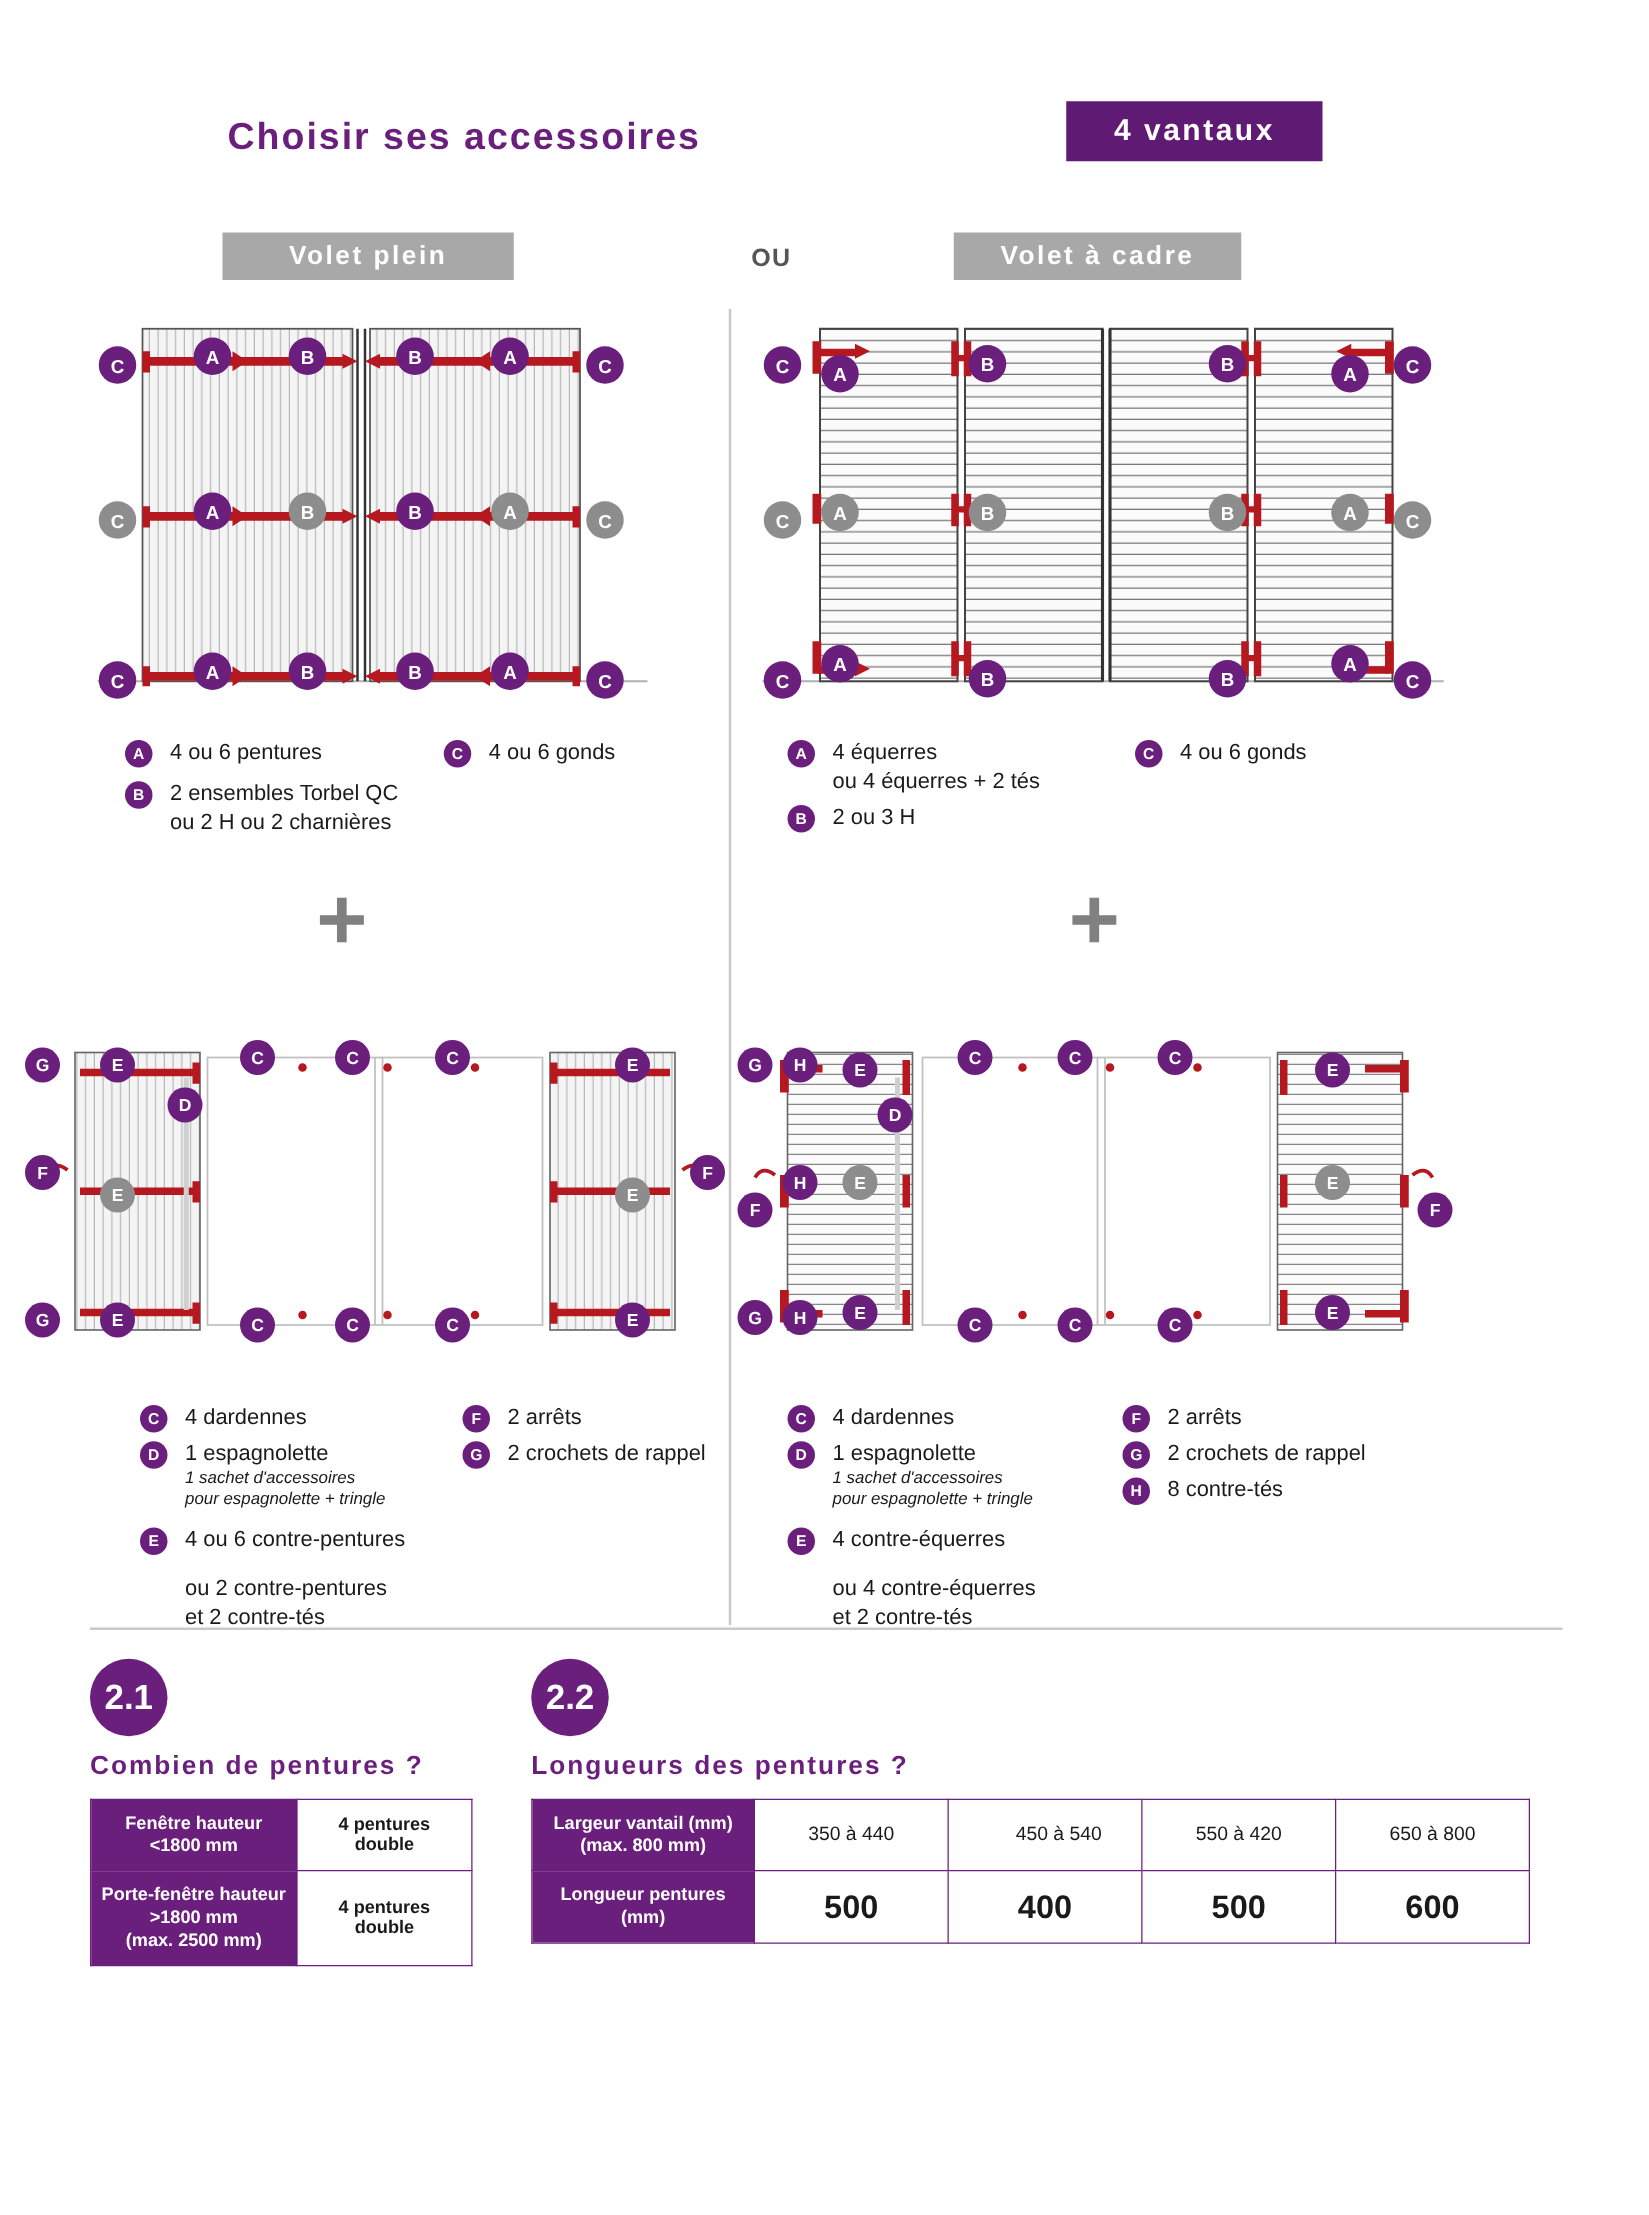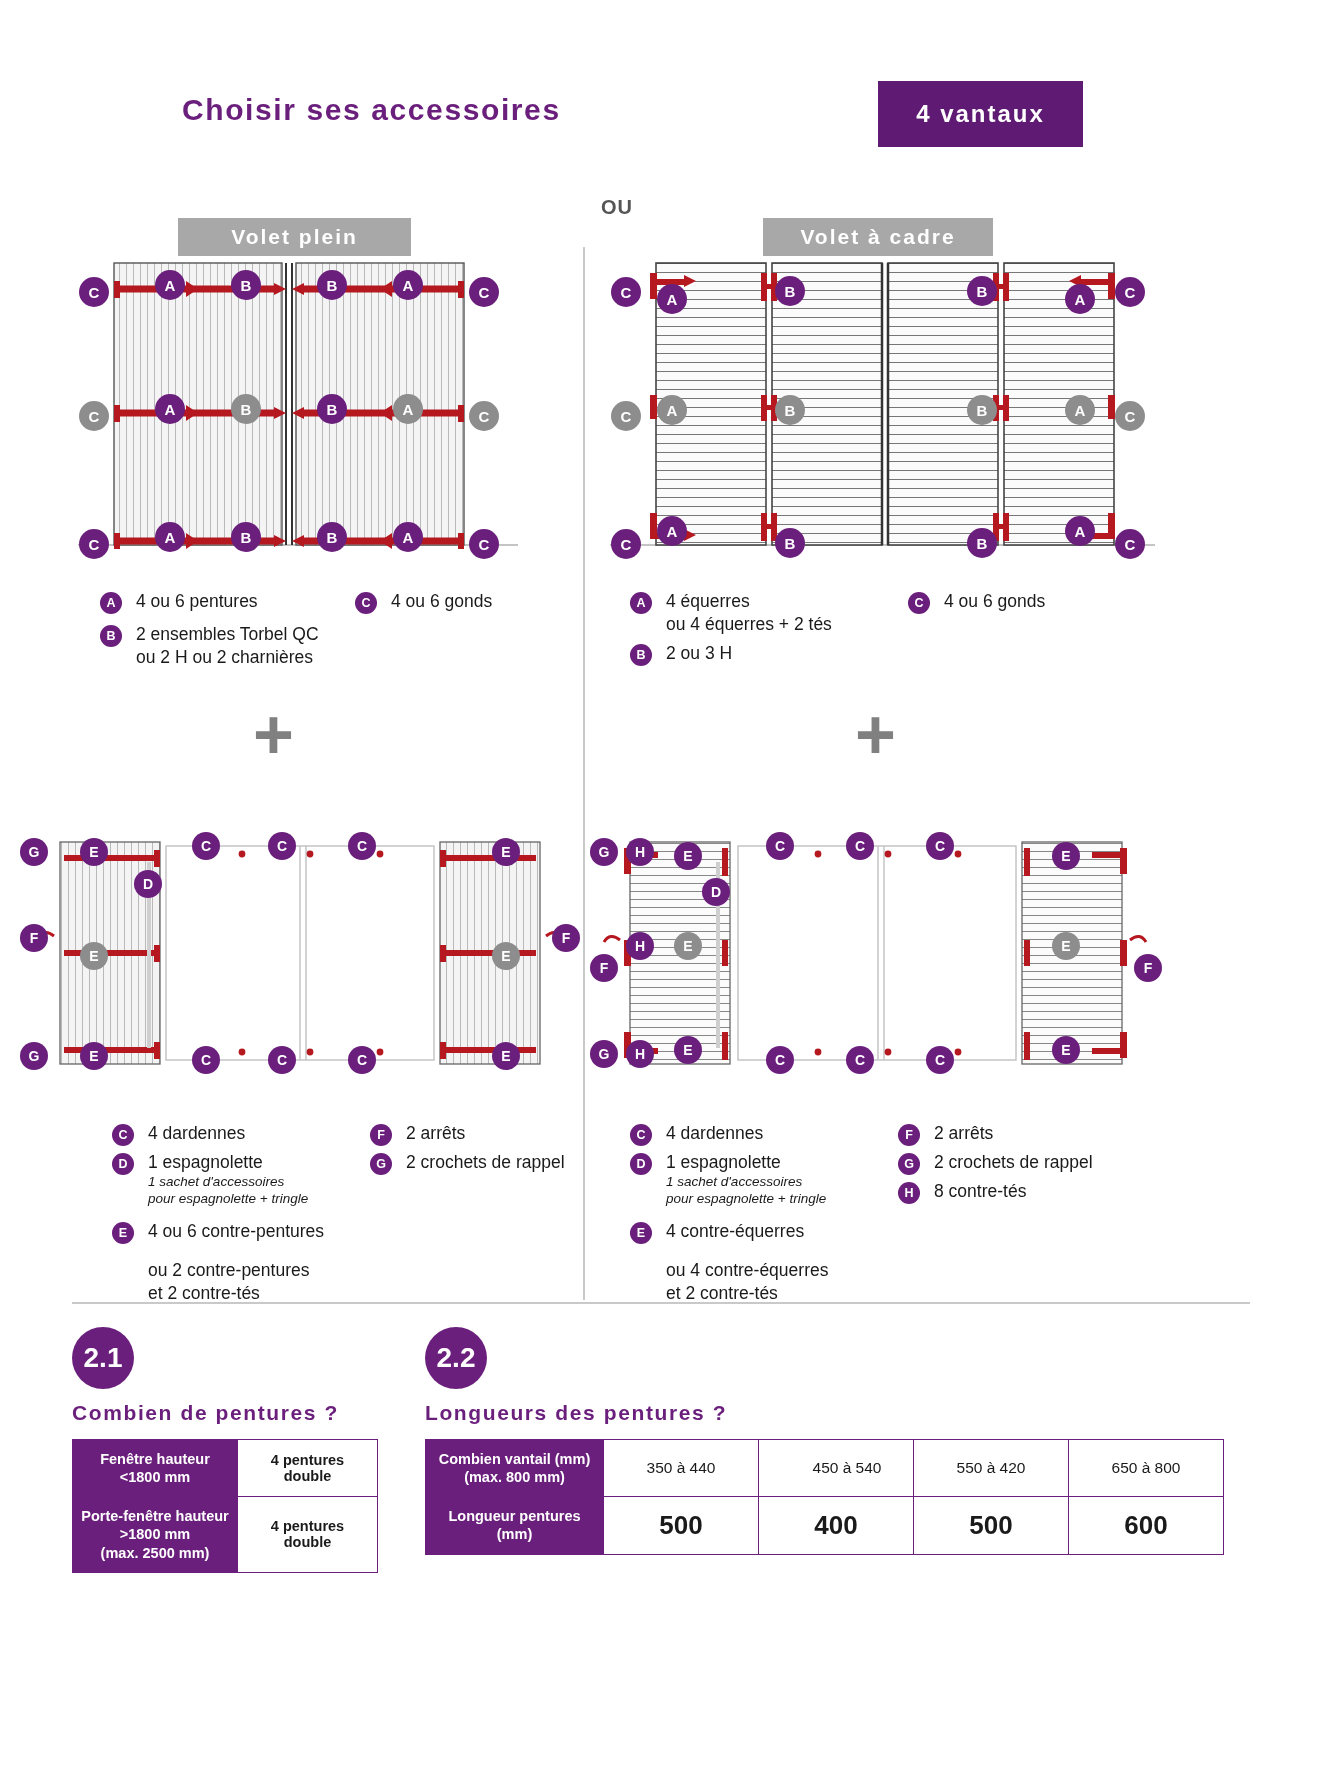--- a/index.html
+++ b/index.html
@@ -14,33 +14,33 @@
   }
   .page { position:relative; width:1319px; height:1772px; }
 
   
   .title {
     position:absolute; left:182px; top:93px;
     font-size:30px; font-weight:bold; letter-spacing:1.6px;
     color:#6b1f7c;
   }
   .vantaux-badge {
-    position:absolute; left:878px; top:81px;
-    width:205px; height:66px;
+    position:absolute; left:853px; top:81px;
+    width:205px; height:48px;
     background:#5f1a73;
     color:#fff; font-size:24px; font-weight:bold; letter-spacing:2px;
     display:flex; align-items:center; justify-content:center;
   }
 
   
   .type-hdr {
     position:absolute; height:38px;
     background:#a8a8a8; color:#fff;
     font-size:21px; font-weight:bold; letter-spacing:2px;
-    display:flex; align-items:center; justify-content:center;margin-top:32px;
+    display:flex; align-items:center; justify-content:center;
   }
   .type-hdr.left  { left:178px; top:186px; width:233px; }
   .type-hdr.right { left:763px; top:186px; width:230px; }
   .ou-label {
     position:absolute; left:560px; top:196px;
     font-size:20px; font-weight:bold; color:#555; letter-spacing:1px;margin-left:41px;
   }
 
   
   .v-divider { position:absolute; left:583px; top:247px; width:2px; height:1053px; background:#c9c9c9; }
@@ -609,21 +609,21 @@
       </table>
   </div>
 
   <div class="sec" style="left:425px; top:1327px;">
     <div class="sec-num">2.2</div>
     <div class="sec-title">Longueurs des pentures ?</div>
     <table class="tbl">
       <tbody>
           <tr>
         <td class="hdr-cell" style="width:178px;">
-          <span>Combien vantail (mm)</span><br>
+          <span>Largeur vantail (mm)</span><br>
           <span>(max. 800 mm)</span>
         </td>
         <td class="rng-cell" style="width:155px;">350 à 440</td>
         <td class="rng-cell" style="width:155px;padding-left:36px;">450 à 540</td>
         <td class="rng-cell" style="width:155px;">550 à 420</td>
         <td class="rng-cell" style="width:155px;">650 à 800</td>
       </tr>
       <tr>
         <td class="hdr-cell">
           <span>Longueur pentures</span><br>

